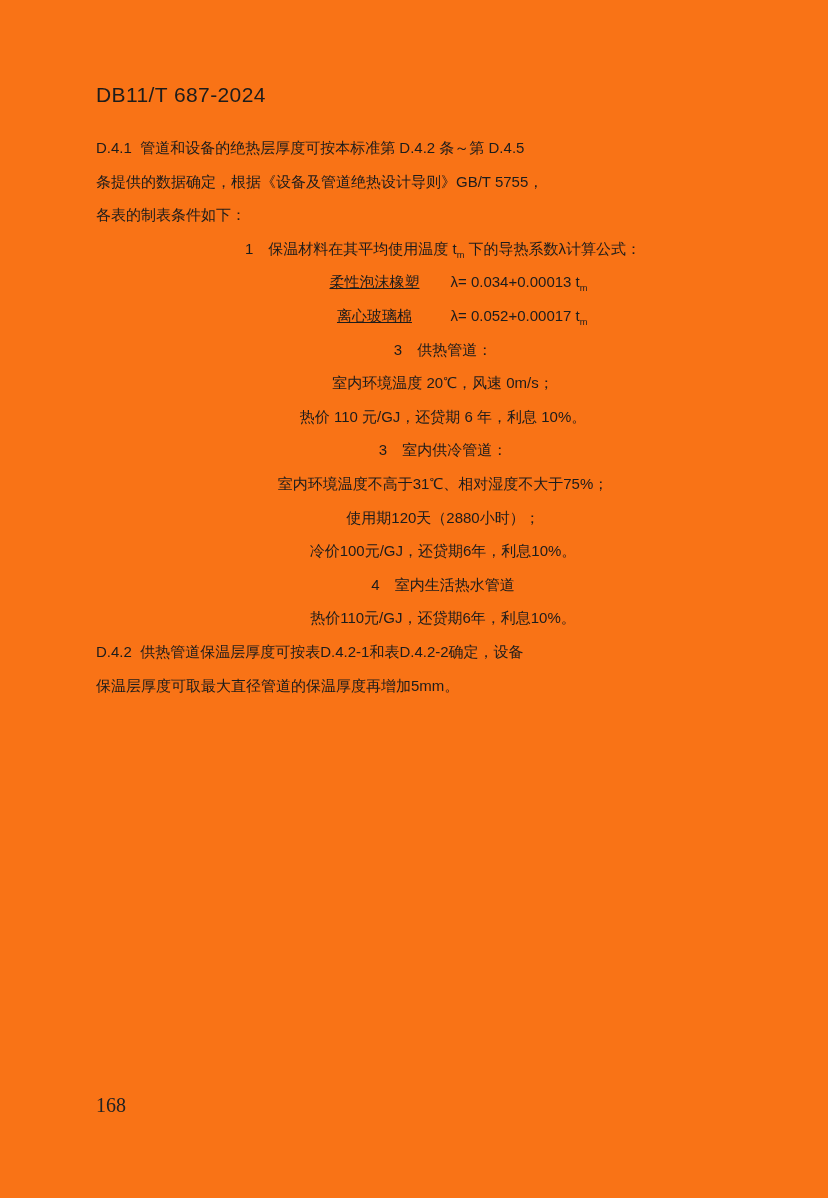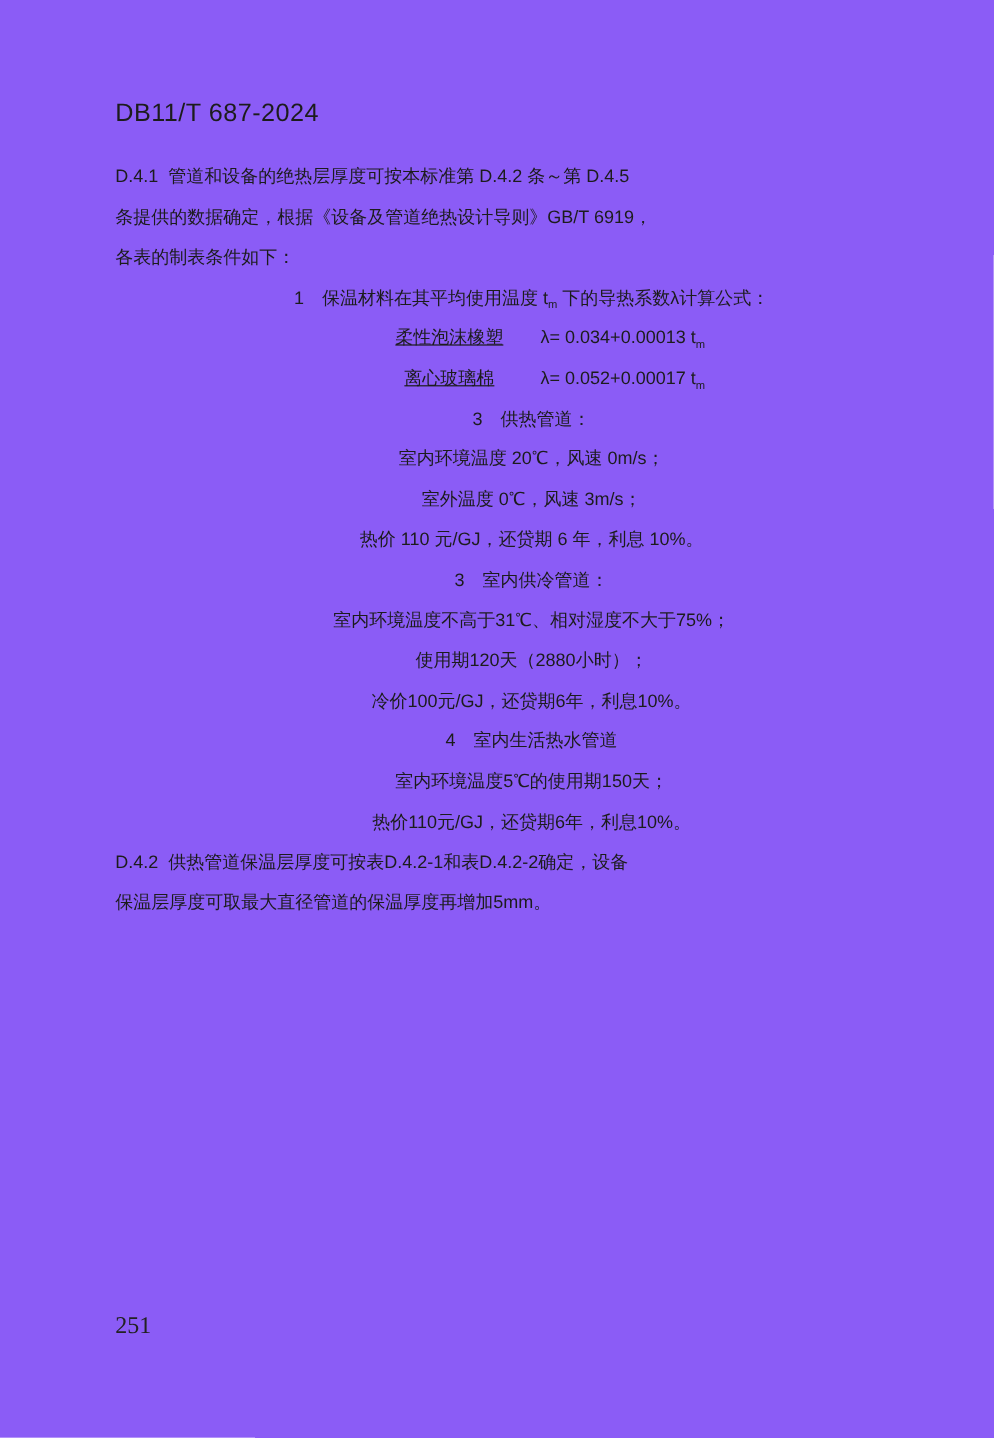--- a/index.html
+++ b/index.html
@@ -6,21 +6,21 @@
   html, body { background: #ffffff; }
   body {
     width: 828px; height: 1198px;
     font-family: "Liberation Sans", sans-serif;
     color: #1c1c1c;
     overflow: hidden;
   }
   .page {
     position: relative;
     width: 828px; height: 1198px;
-    background: #8b5cf6;
+    background: #f97316;
   }
   .doc-header {
     position: absolute;
     left: 96px; top: 83px;
     font-size: 21px;
     letter-spacing: 0.4px;
     white-space: pre;
   }
   .body-text {
     position: absolute;
@@ -54,44 +54,42 @@
 </head>
 <body>
 
 <div class="page">
 
   <div class="doc-header">DB11/T 687-2024</div>
 
   <div class="body-text">
 
     <div class="line">D.4.1  管道和设备的绝热层厚度可按本标准第 D.4.2 条～第 D.4.5</div>
-    <div class="line">条提供的数据确定，根据《设备及管道绝热设计导则》GB/T 6919，</div>
+    <div class="line">条提供的数据确定，根据《设备及管道绝热设计导则》GB/T 5755，</div>
     <div class="line">各表的制表条件如下：</div>
 
     <div class="line indent"><span>1　保温材料在其平均使用温度 </span><span><span>t</span><sub>m</sub></span><span> 下的导热系数λ计算公式：</span></div>
 
     <div class="line indent"><span class="material">柔性泡沫橡塑</span><span>λ= 0.034+0.00013 </span><span><span>t</span><sub>m</sub></span></div>
 
     <div class="line indent"><span class="material">离心玻璃棉</span><span>λ= 0.052+0.00017 </span><span><span>t</span><sub>m</sub></span></div>
 
 
     <div class="line indent">3　供热管道：</div>
     <div class="line indent">室内环境温度 20℃，风速 0m/s；</div>
-    <div class="line indent">室外温度 0℃，风速 3m/s；</div>
     <div class="line indent">热价 110 元/GJ，还贷期 6 年，利息 10%。</div>
 
     <div class="line indent">3　室内供冷管道：</div>
     <div class="line indent">室内环境温度不高于31℃、相对湿度不大于75%；</div>
     <div class="line indent">使用期120天（2880小时）；</div>
     <div class="line indent">冷价100元/GJ，还贷期6年，利息10%。</div>
 
     <div class="line indent">4　室内生活热水管道</div>
-    <div class="line indent">室内环境温度5℃的使用期150天；</div>
     <div class="line indent">热价110元/GJ，还贷期6年，利息10%。</div>
 
     <div class="line">D.4.2  供热管道保温层厚度可按表D.4.2-1和表D.4.2-2确定，设备</div>
     <div class="line">保温层厚度可取最大直径管道的保温厚度再增加5mm。</div>
 
   </div>
 
-  <div class="page-number">251</div>
+  <div class="page-number">168</div>
 
 </div>
 
 </body></html>

